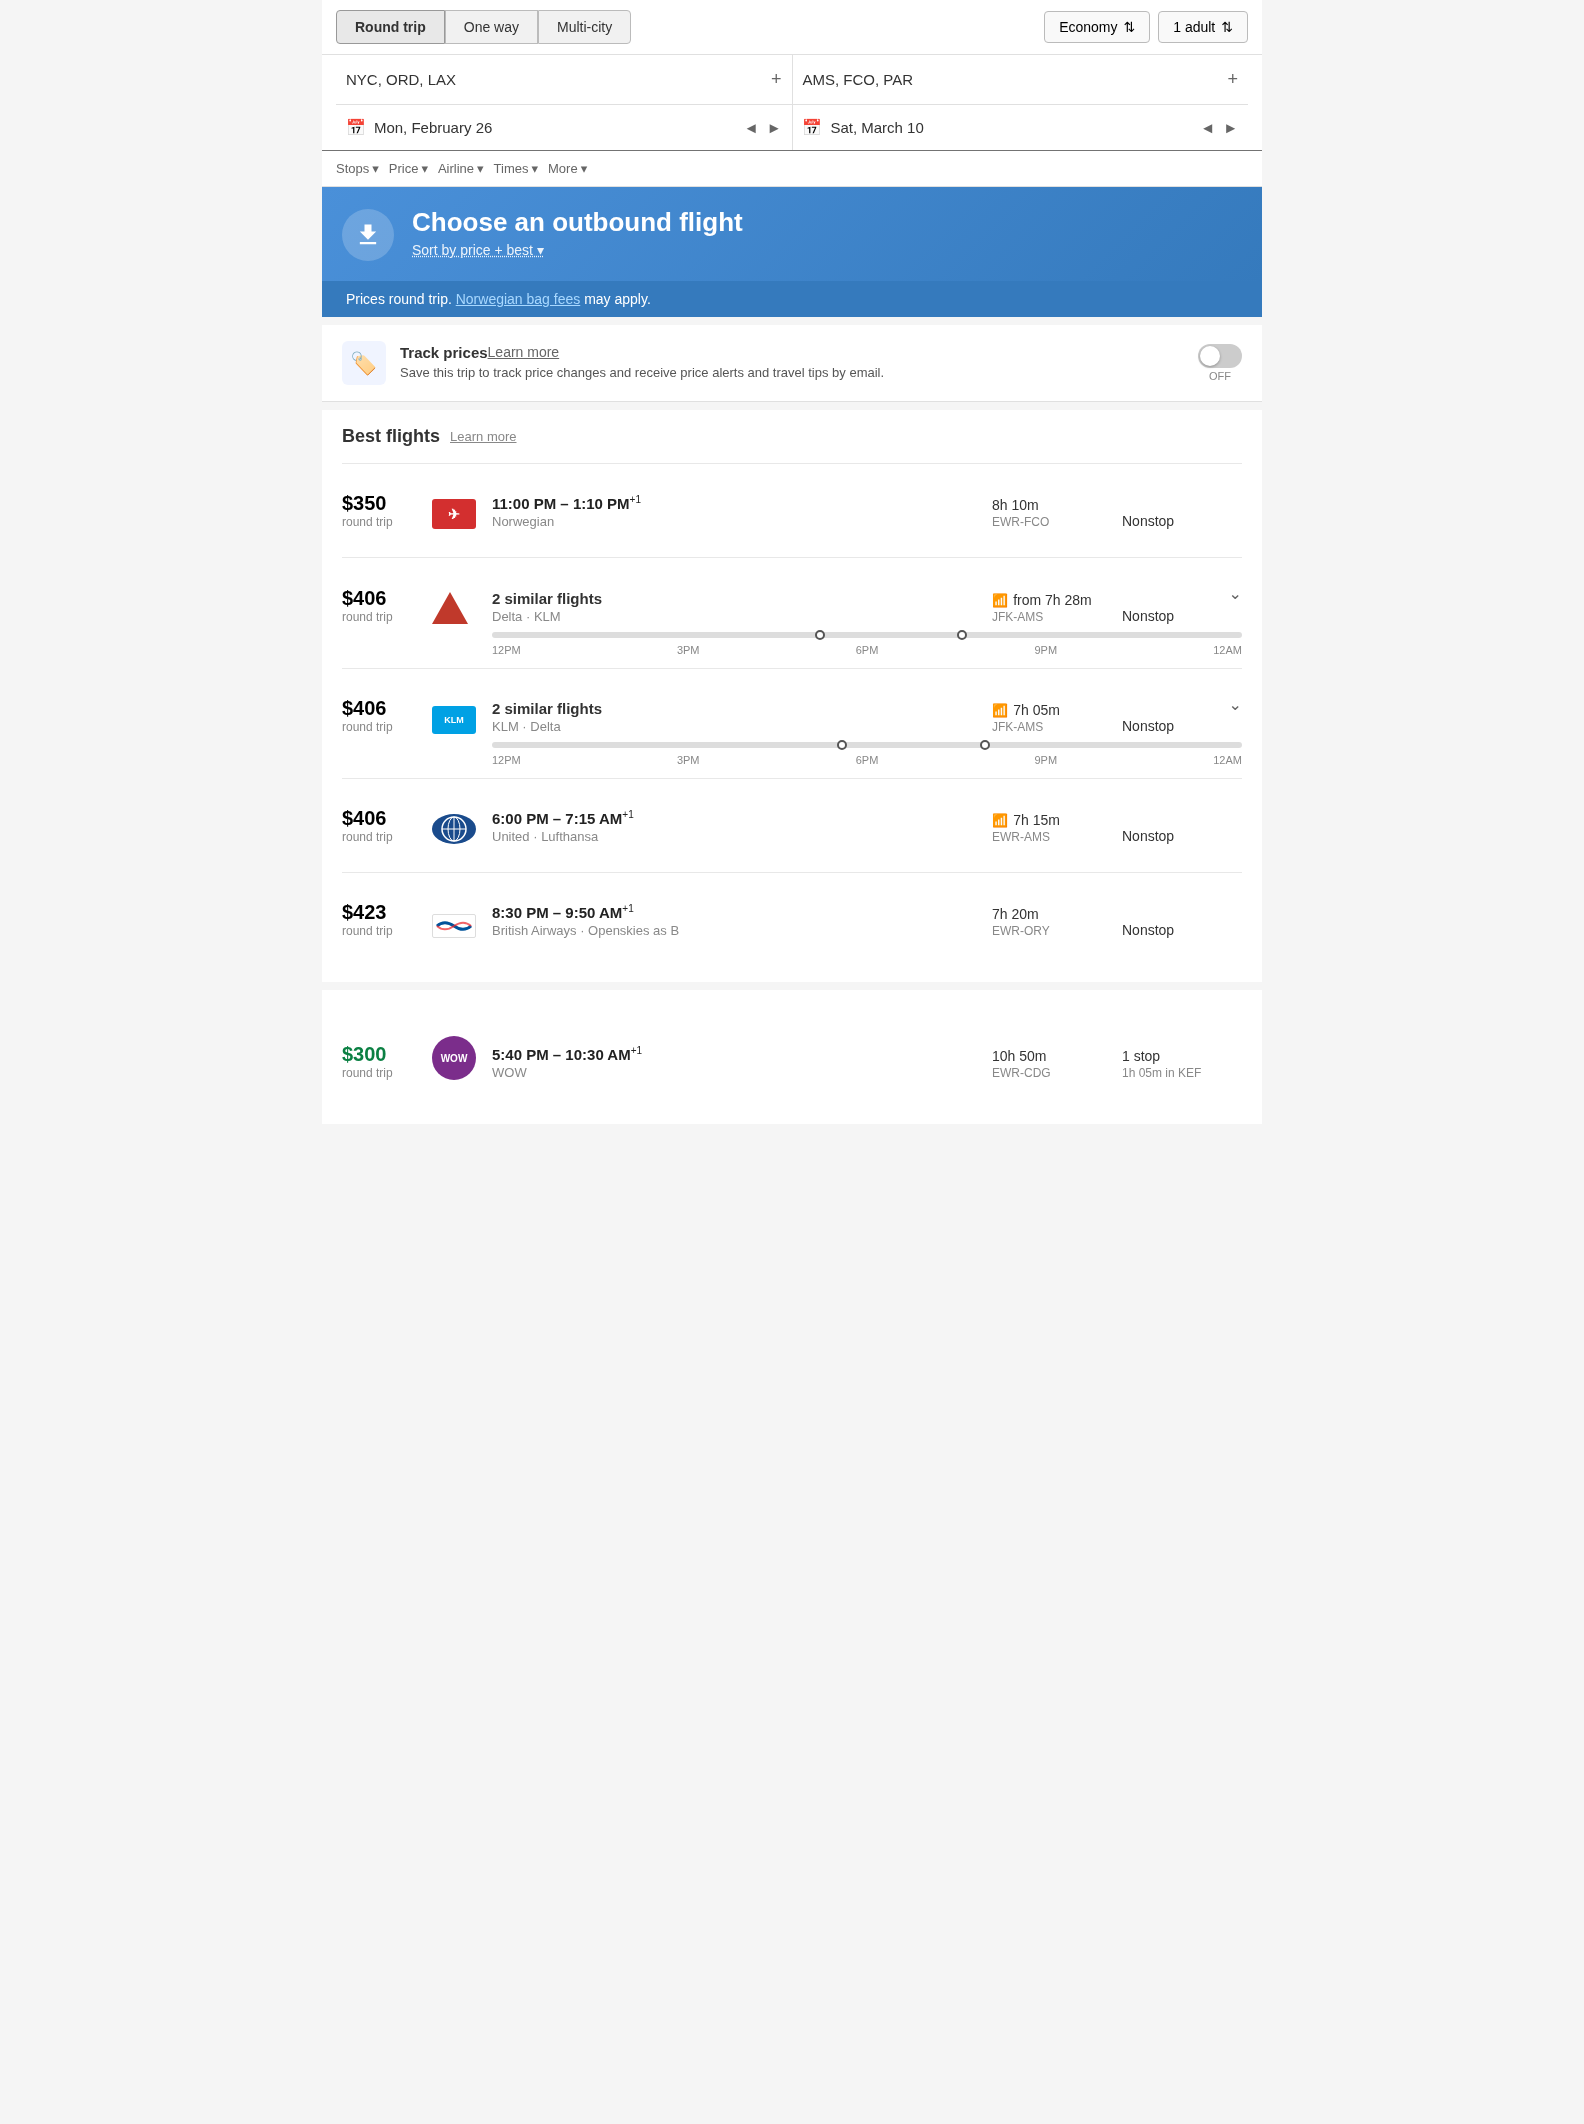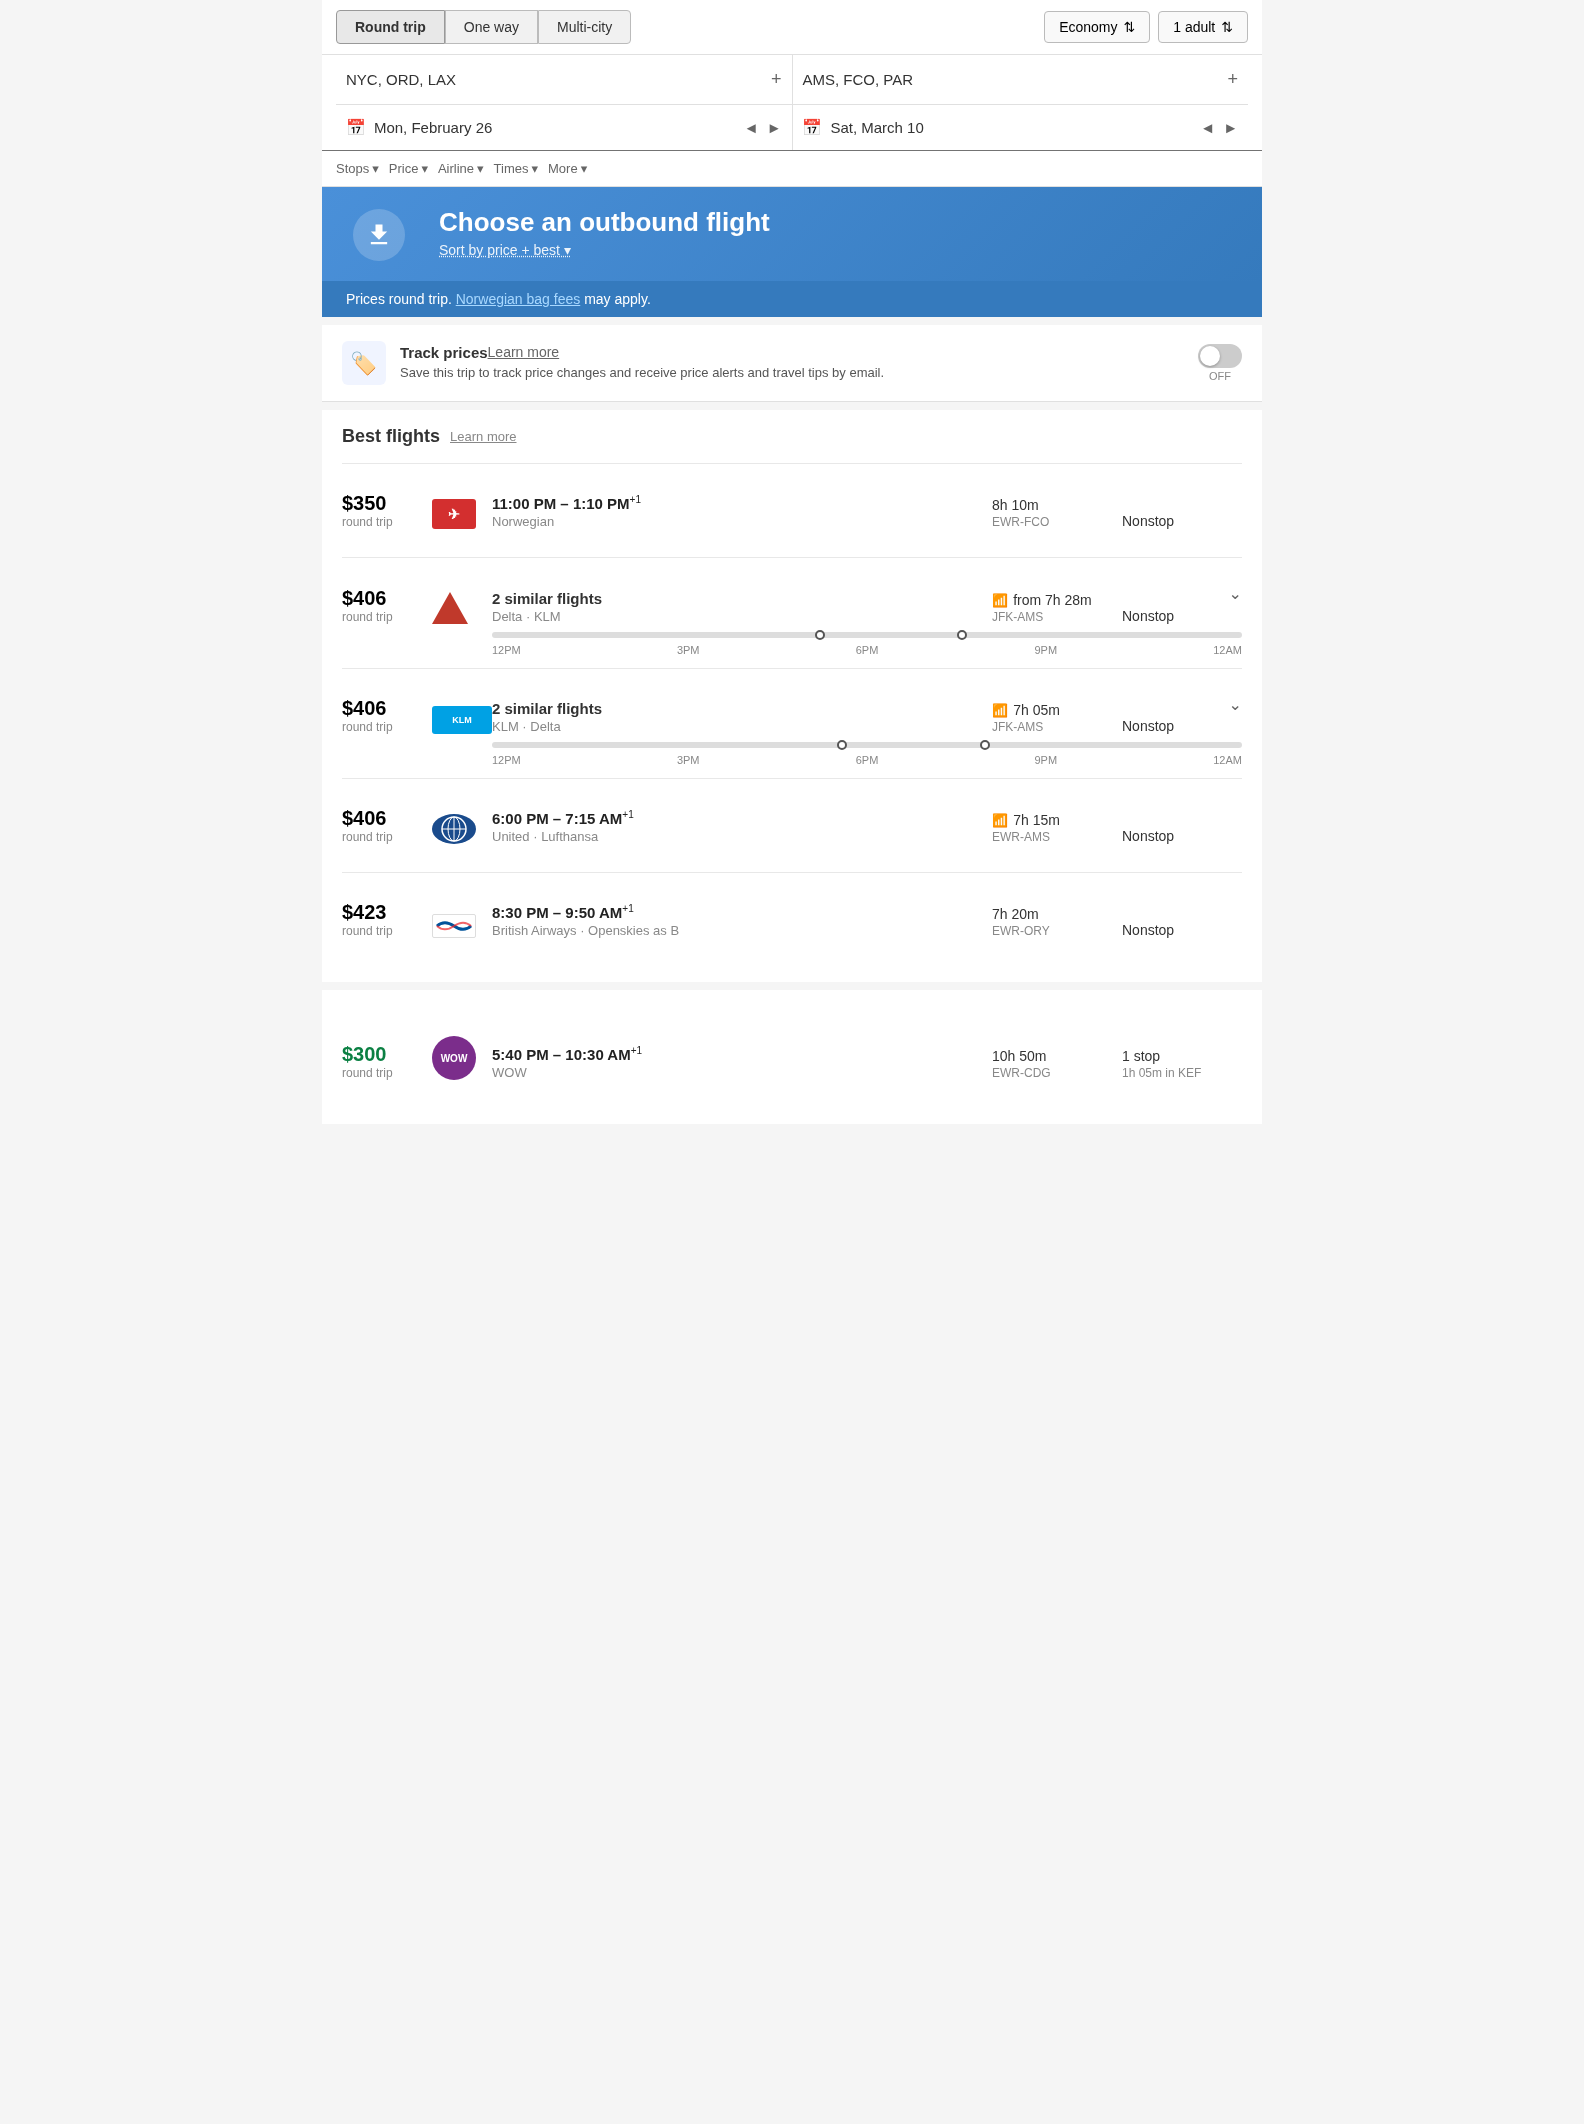--- a/index.html
+++ b/index.html
@@ -122,25 +122,25 @@
       cursor: pointer;
       font-size: 13px;
       display: flex;
       align-items: center;
       gap: 3px;
     }
 
     
     .outbound-banner {
       background: linear-gradient(135deg, #4a90d9 0%, #357abd 100%);
-      padding: 20px 31px;
+      padding: 20px 20px;
       color: #fff;
       display: flex;
       align-items: flex-start;
-      gap: 34px;
+      gap: 18px;
     }
     .outbound-icon {
       background: rgba(255,255,255,0.2);
       border-radius: 50%;
       width: 52px;
       height: 52px;
       display: flex;
       align-items: center;
       justify-content: center;
       flex-shrink: 0;
@@ -576,21 +576,21 @@
     </div>
   </div>
 
   <div>
     <div class="flight-row" style="padding-bottom:4px;">
       <div class="flight-price-col">
         <div class="flight-price">$406</div>
         <div class="flight-price-type">round trip</div>
       </div>
       <div class="airline-logo-col">
-        <div class="airline-logo logo-klm" style="background:#00a1e4;font-size:9px;font-weight:bold;color:white;width:60px;height:28px;">KLM</div>
+        <div class="airline-logo logo-klm" style="background:#00a1e4;font-size:9px;font-weight:bold;color:white;width:44px;height:28px;">KLM</div>
       </div>
       <div class="flight-info-col">
         <div class="flight-similar">2 similar flights</div>
         <div class="flight-airline">KLM · Delta</div>
       </div>
       <div class="flight-duration-col">
         <div class="flight-duration">
           <span class="wifi-icon">📶</span>
           <span>7h 05m</span>
         </div>

